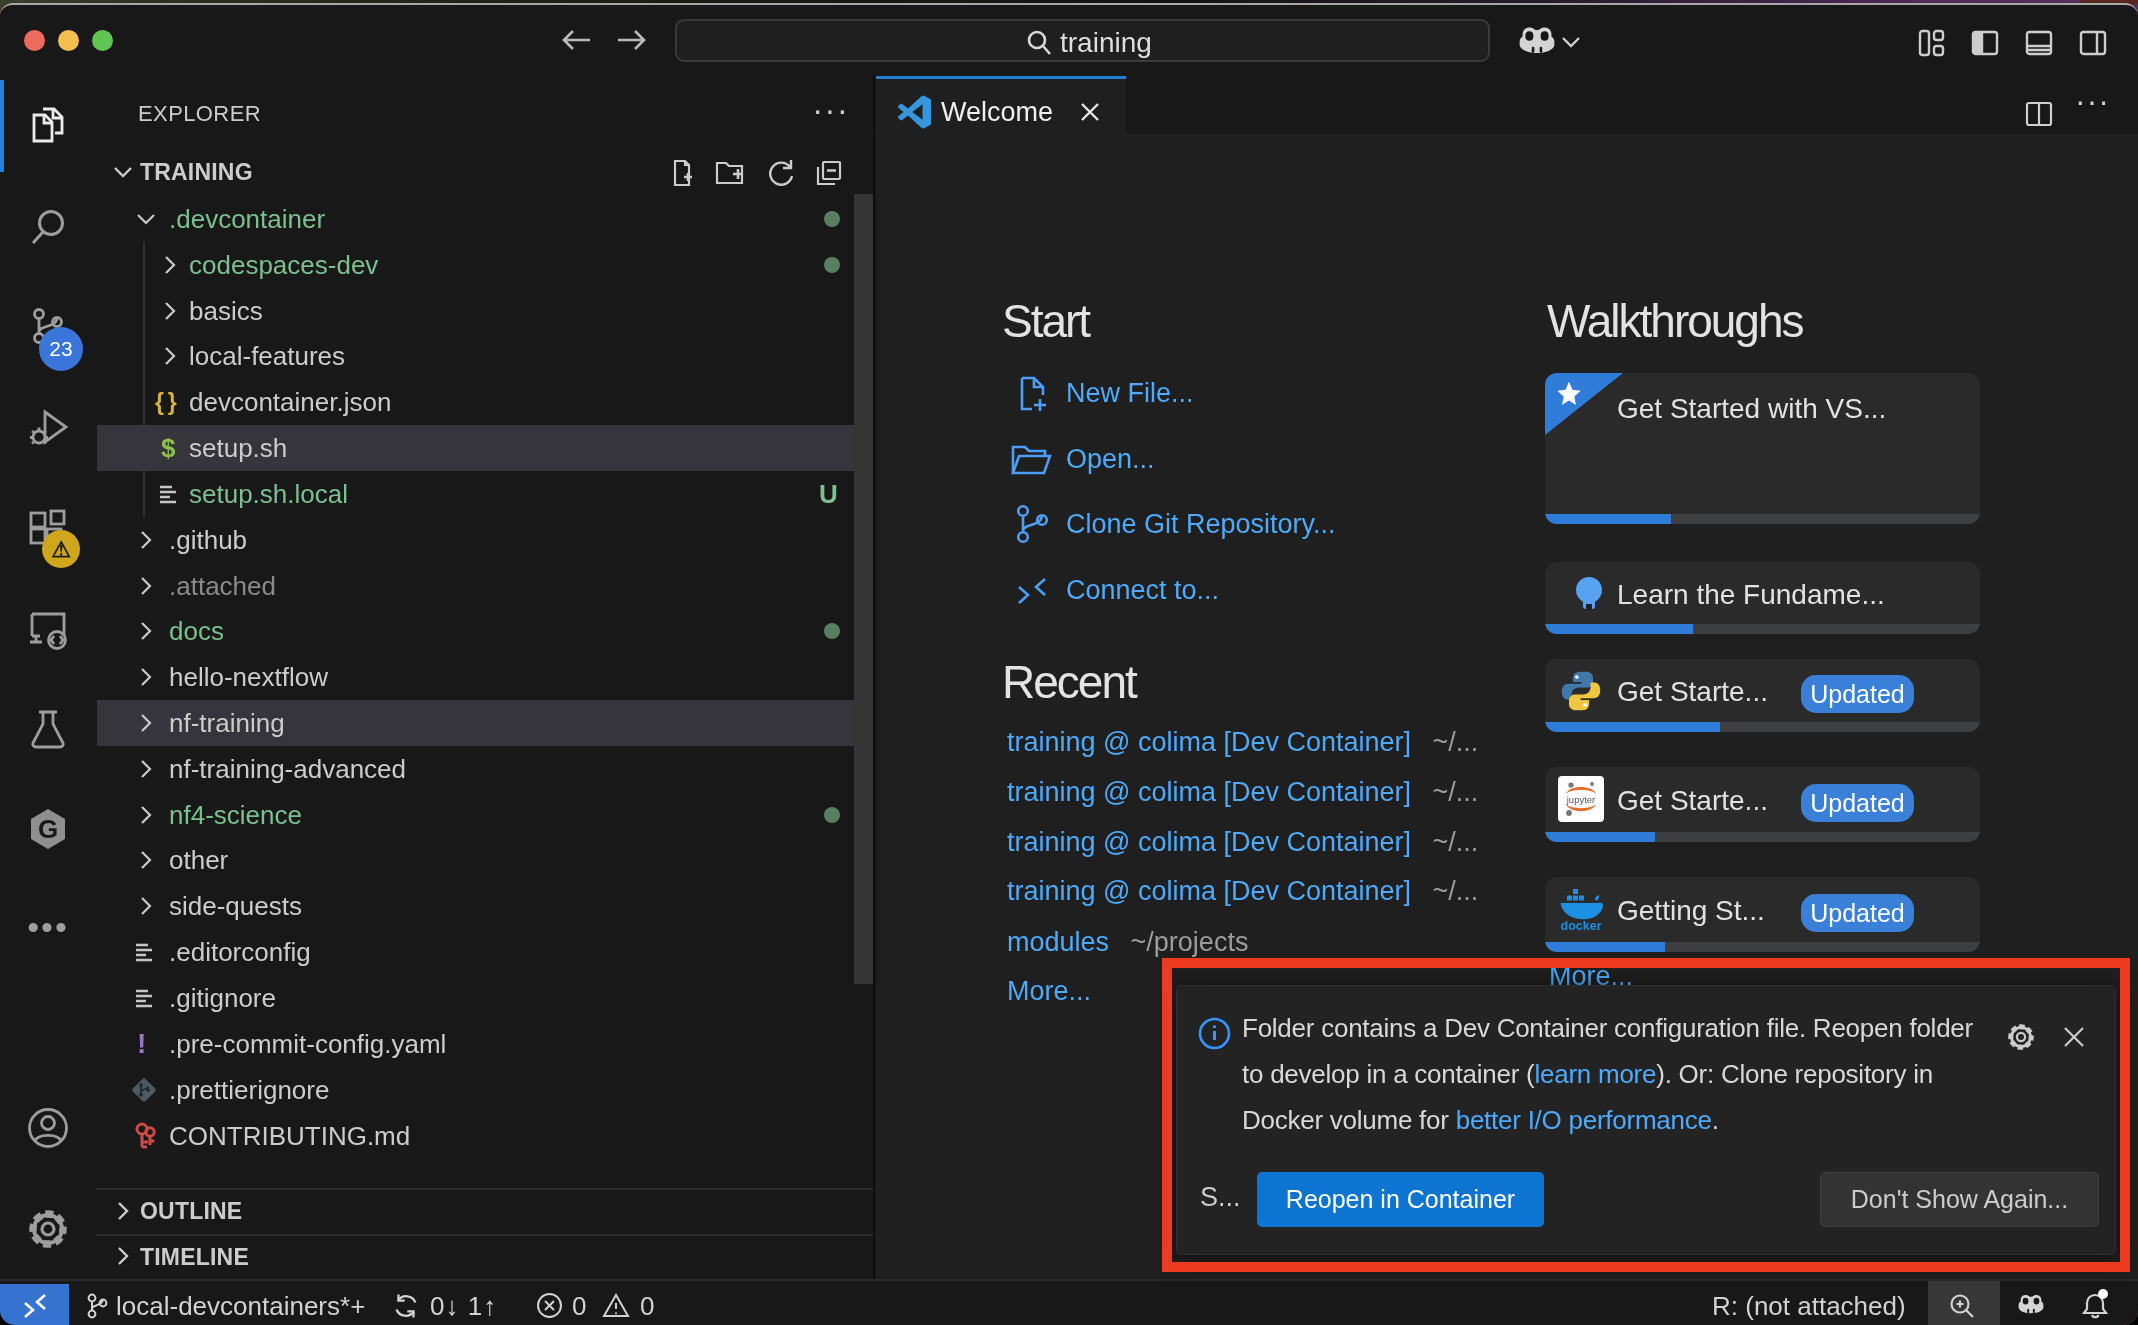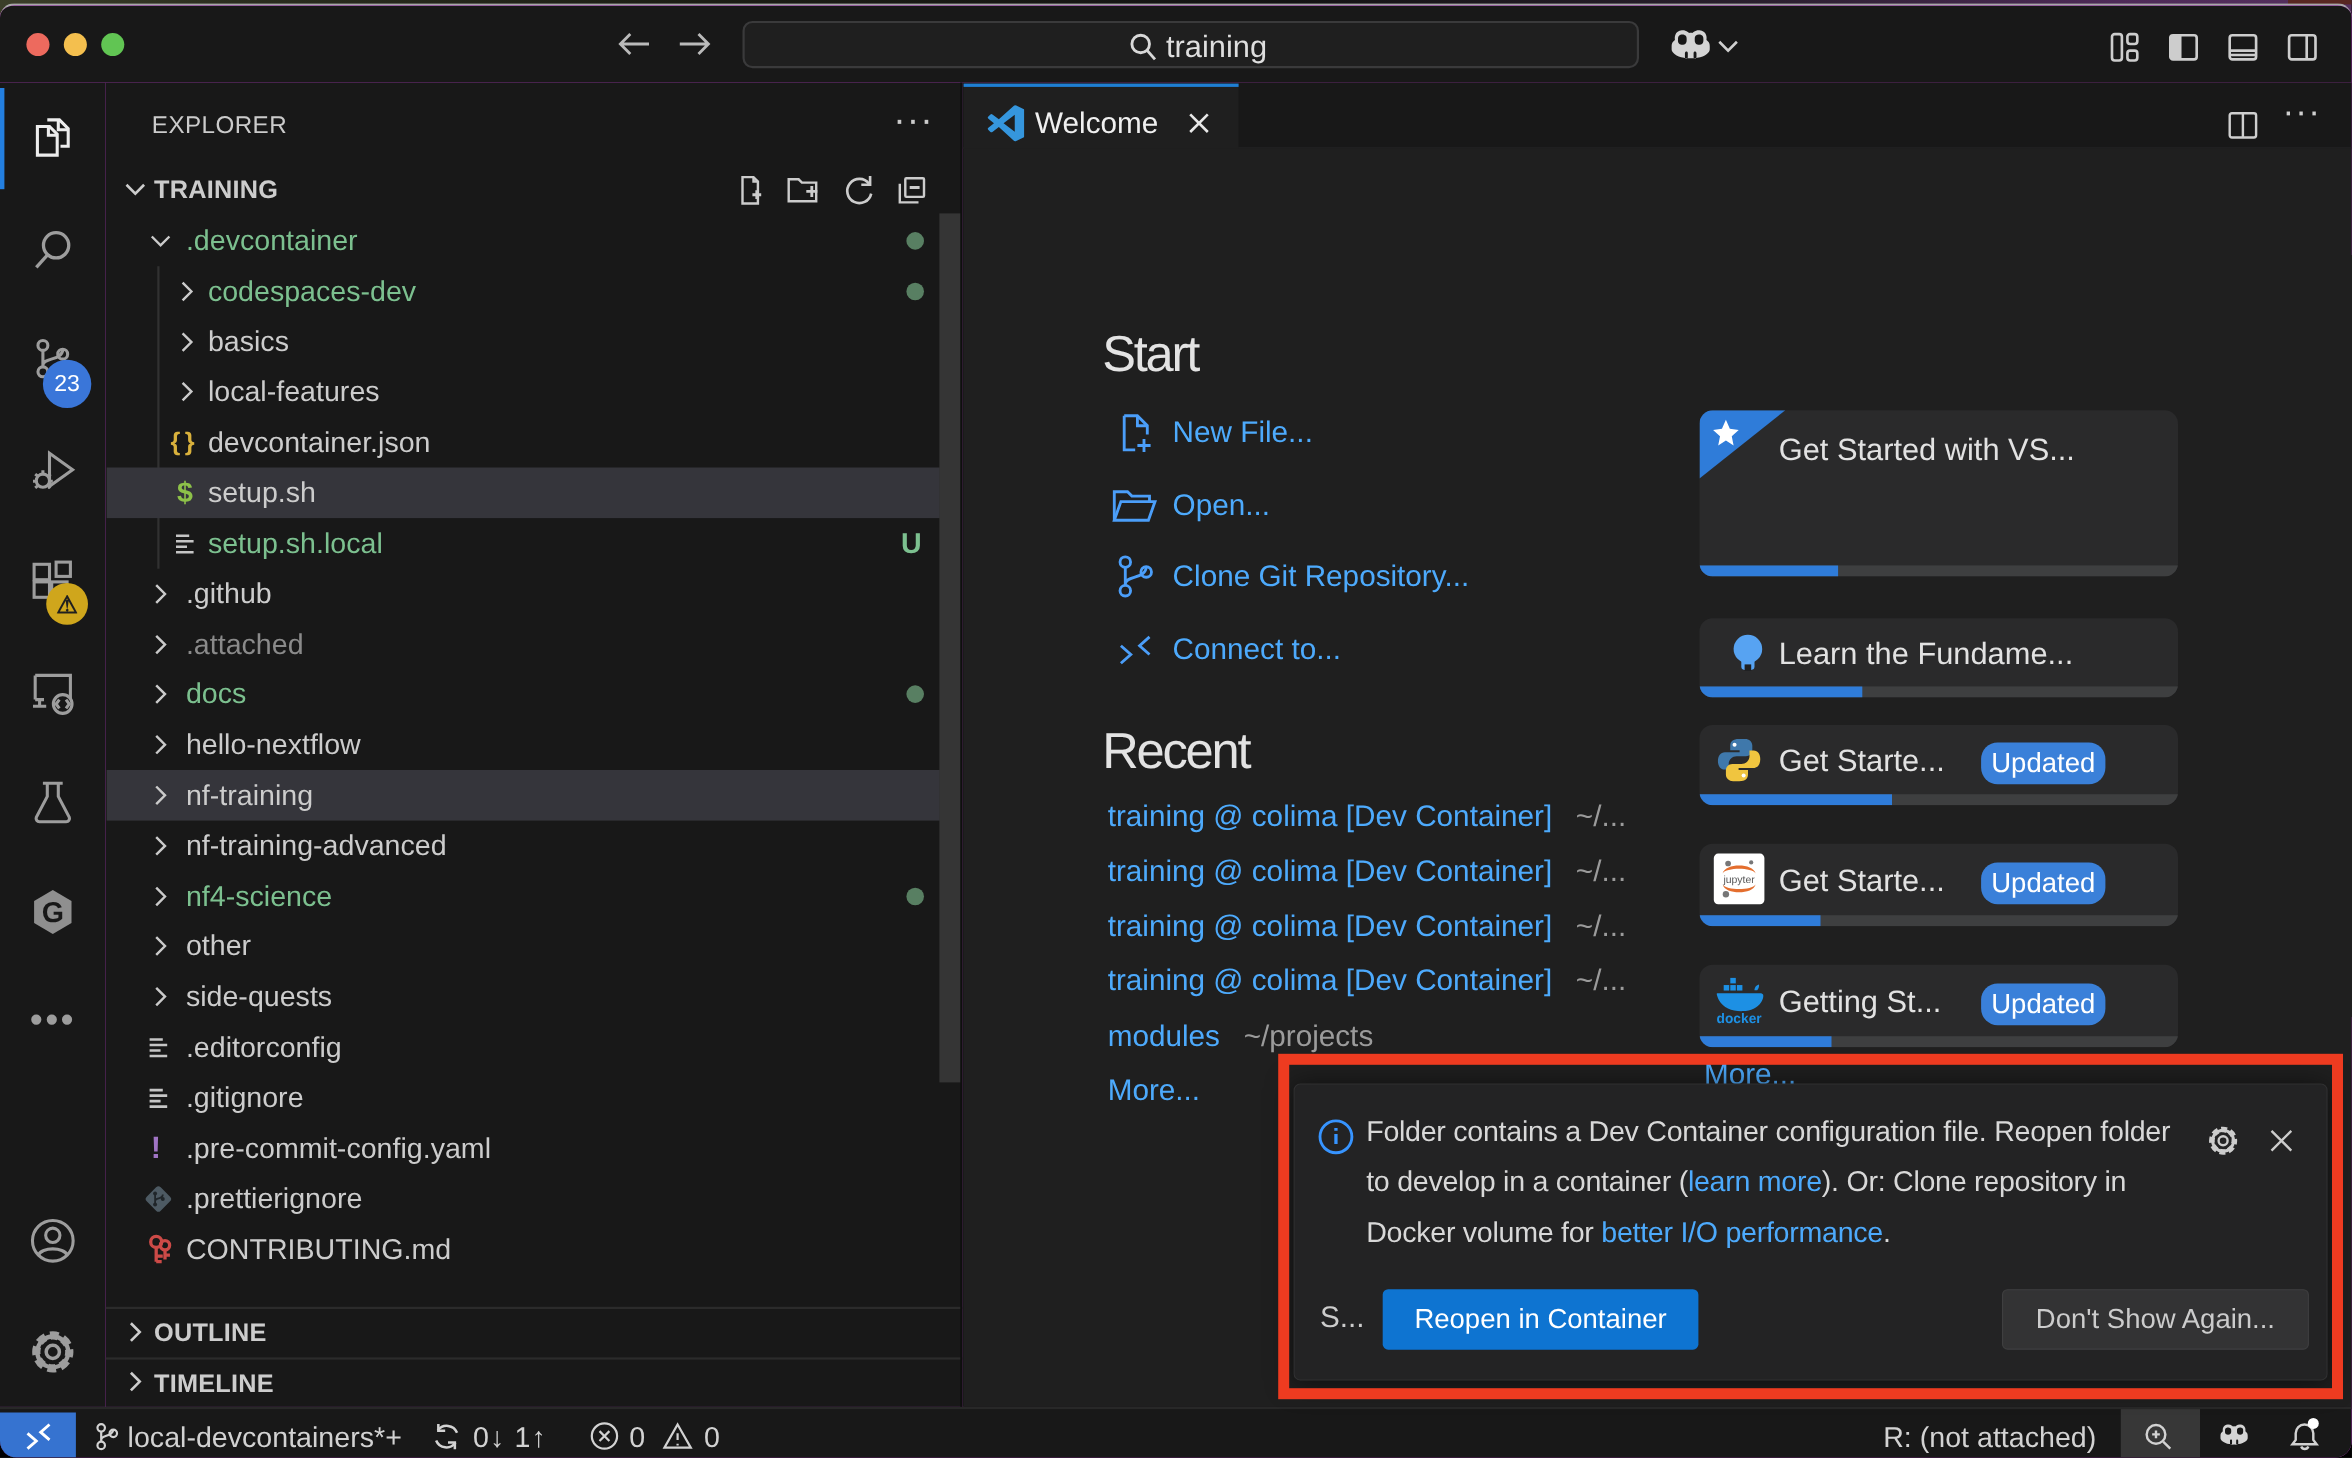--- a/index.html
+++ b/index.html
@@ -1,17 +1,17 @@
 <!DOCTYPE html>
 <html><head><meta charset="utf-8"><style>
 *{box-sizing:border-box}
 body{margin:0;width:2138px;height:1325px;background:#000;font-family:"Liberation Sans",sans-serif;overflow:hidden;position:relative}
 .abs{position:absolute}
 #strip{position:absolute;top:0;left:0;width:2138px;height:18px;background:linear-gradient(90deg,#3b3e29 0,#2a2d1e 10%,#1b1d14 30%,#131313 55%,#2a1f2e 75%,#4e2a58 90%,#55305e 100%)}
-#win{position:absolute;top:3px;left:0;width:2138px;height:1322px;background:#d946ef;border-top:2px solid #a8a8a8;border-radius:13px 13px 15px 15px;overflow:hidden}
+#win{position:absolute;top:3px;left:0;width:2138px;height:1322px;background:#ec4899;border-top:2px solid #a8a8a8;border-radius:13px 13px 15px 15px;overflow:hidden}
 .tl{border-radius:50%;width:21px;height:21px;position:absolute;top:25px}
 #searchbox{position:absolute;left:675px;top:14px;width:815px;height:43px;background:#1f1f1f;border:2px solid #3a3a3b;border-radius:9px;color:#dedede;font-size:27px}
 #activity{position:absolute;left:0;top:70px;width:96px;height:1204px;background:#181818}
 #sidebar{position:absolute;left:96px;top:70px;width:779px;height:1204px;background:#181818;overflow:hidden}
 #editor{position:absolute;left:875px;top:70px;width:1263px;height:1204px;background:#181818;overflow:hidden}
 #statusbar{position:absolute;left:0;top:1274px;width:2138px;height:48px;background:#181818;border-top:2px solid #282828;color:#d2d2d2;font-size:26px}
 .treerow{position:absolute;left:1px;width:757px;height:46px;color:#cccccc;font-size:26px}
 .treerow .lbl{position:absolute;top:50%;transform:translateY(-50%);white-space:nowrap}
 .green{color:#7cc08f}
 .dim{color:#8a8a8a}
@@ -372,20 +372,21 @@
   <div class="abs blue" style="left:191px;top:500px;font-size:27px">Connect to...</div>
 
   <div class="abs" style="left:127px;top:580px;font-size:46px;letter-spacing:-2px;color:#e3e3e3">Recent</div>
   <div class="abs" style="left:132px;top:652px;font-size:27px"><span class="blue">training @ colima [Dev Container]</span> <span class="gray" style="margin-left:14px">~/...</span></div>
   <div class="abs" style="left:132px;top:702px;font-size:27px"><span class="blue">training @ colima [Dev Container]</span> <span class="gray" style="margin-left:14px">~/...</span></div>
   <div class="abs" style="left:132px;top:752px;font-size:27px"><span class="blue">training @ colima [Dev Container]</span> <span class="gray" style="margin-left:14px">~/...</span></div>
   <div class="abs" style="left:132px;top:801px;font-size:27px"><span class="blue">training @ colima [Dev Container]</span> <span class="gray" style="margin-left:14px">~/...</span></div>
   <div class="abs" style="left:132px;top:852px;font-size:27px"><span class="blue">modules</span> <span class="gray" style="margin-left:14px">~/projects</span></div>
   <div class="abs blue" style="left:132px;top:901px;font-size:27px">More...</div>
 
+  <div class="abs" style="left:672px;top:219px;font-size:46px;letter-spacing:-2px;color:#e3e3e3">Walkthroughs</div>
   <div class="wcard" style="top:298px;height:151px">
     <div class="abs" style="left:0;top:0;width:0;height:0;border-left:78px solid #2f7cd9;border-bottom:62px solid transparent"></div>
     <svg class="abs" style="left:9px;top:7px" width="30" height="30" viewBox="0 0 36 36">
           <path d="M18 2l4.3 9.6L32 13l-7.6 6.8 2 10.2L18 24.6 9.6 30l2-10.2L4 13l9.7-1.4z" fill="#fff"></path>
         </svg>
     <div class="ctitle" style="top:20px">Get Started with VS...</div>
     <div class="ptrack"></div>
         <div class="pfill" style="width:126px"></div>
   </div>
   <div class="wcard" style="top:487px;height:72px">

